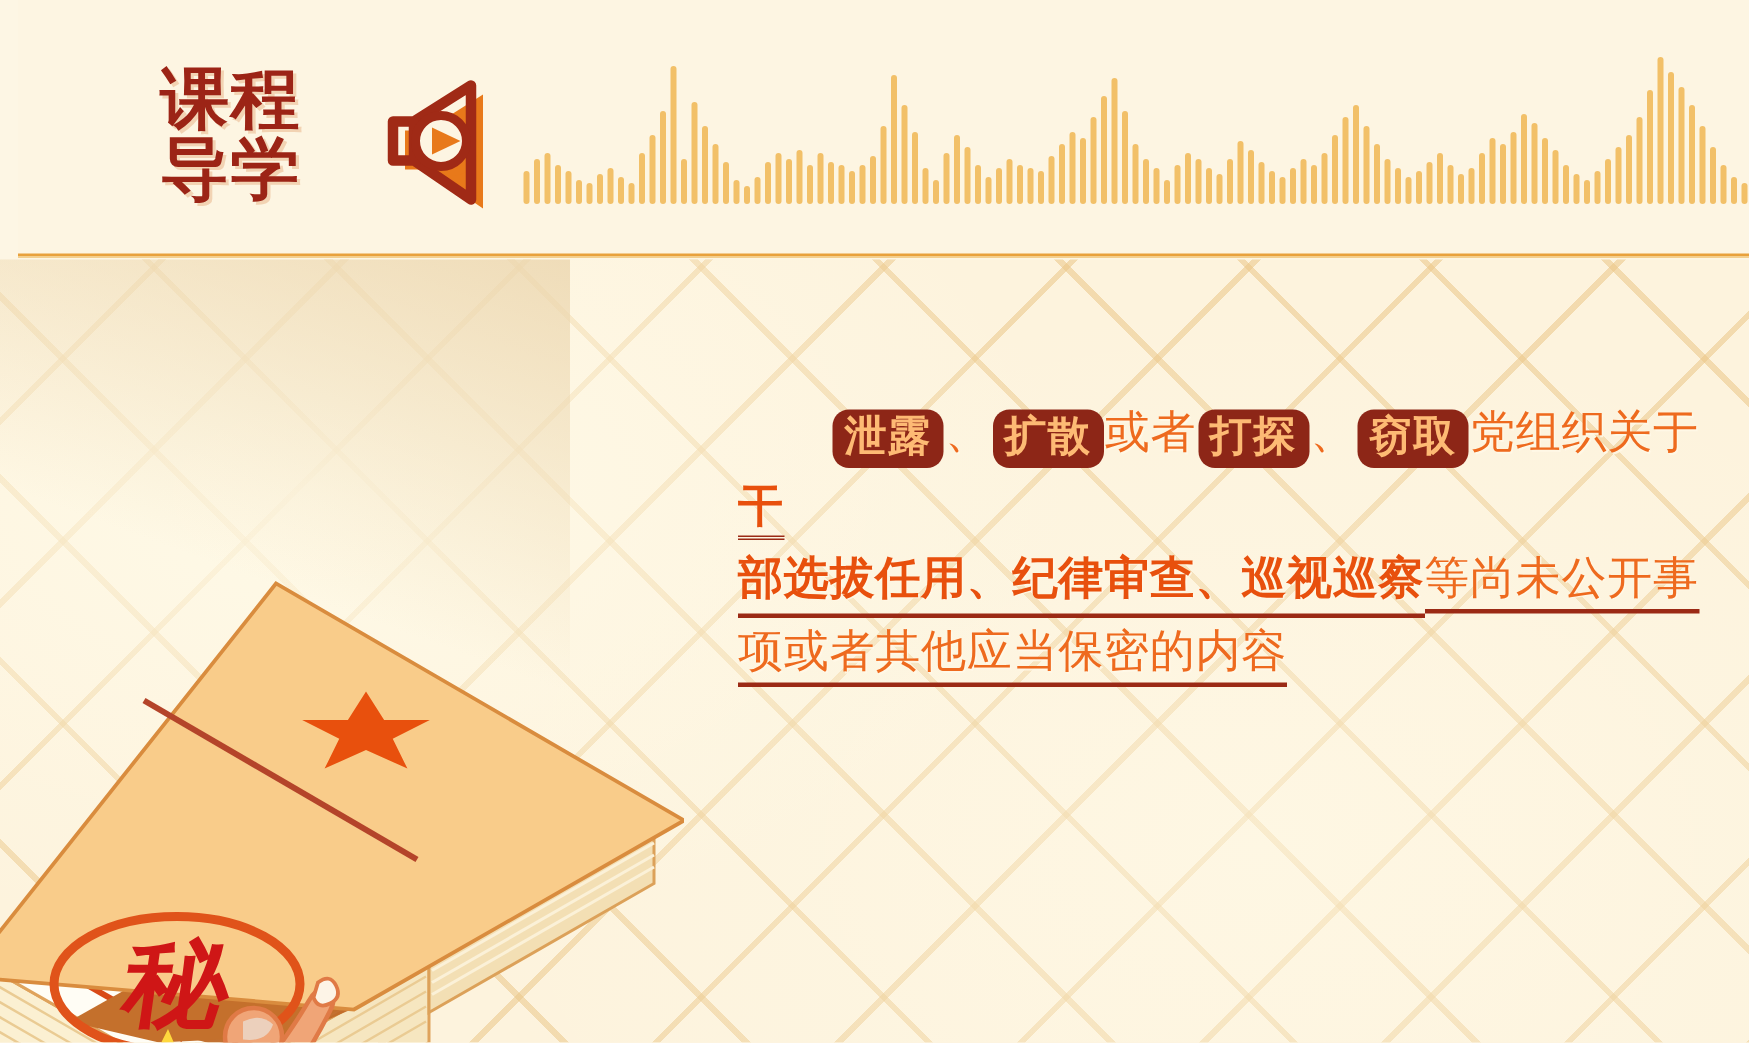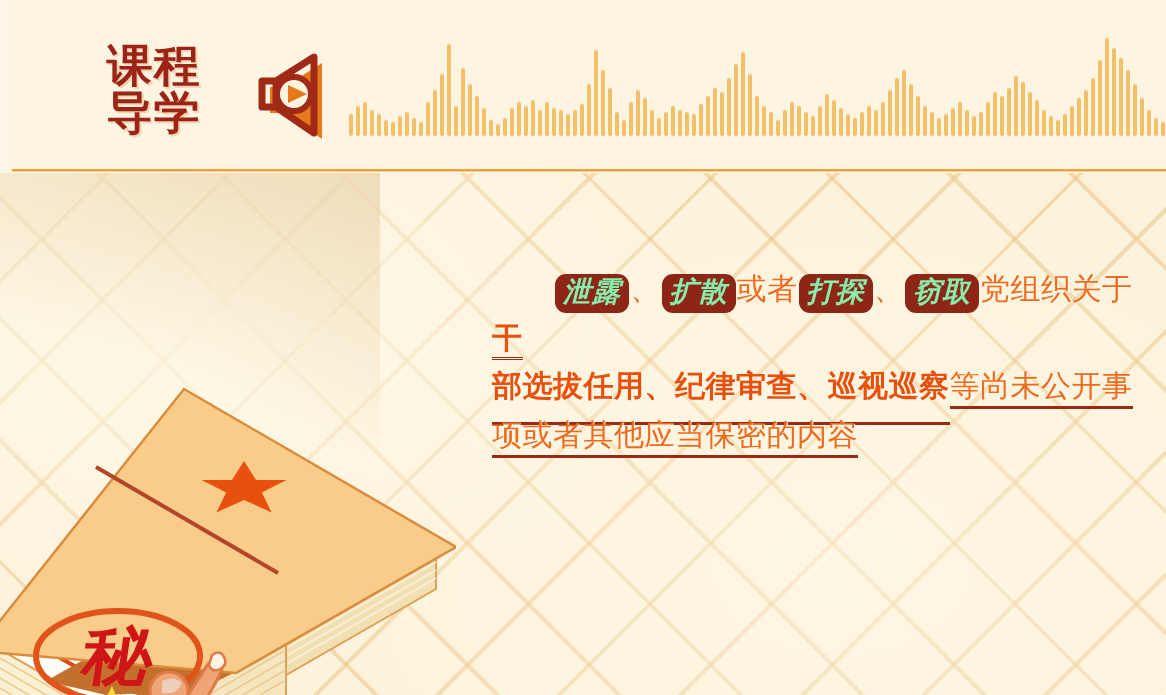--- a/index.html
+++ b/index.html
@@ -95,36 +95,35 @@
     margin-top:22px;
     font-size:30px;line-height:1.62;
     color:#ea5a12;
     letter-spacing:0.5px;
     font-family:"DejaVu Sans","Liberation Sans",sans-serif;
   }
   .para.second{margin-top:26px;}
   .indent{display:inline-block;width:62px;}
   .pill{
     display:inline-block;
-    background:#8d2617;color:#86efac;
+    background:#8d2617;color:#fdba74;
     border-radius:11px;
     padding:1px 8px 4px 8px;
     font-weight:bold;
     font-size:28px;
     line-height:1.22;
     letter-spacing:1px;
     vertical-align:-2px;
     margin:0 1px;
-    font-style:italic;
   }
   .em{
     font-weight:bold;
     color:#e8500d;
     border-bottom:3px solid #9b2a15;
-    padding-bottom:19px;
+    padding-bottom:6px;
     text-shadow:1px 1px 0 rgba(255,248,232,0.85);
   }
   .plain{
     font-weight:normal;color:#ee6a1e;
     text-shadow:1px 1px 0 rgba(255,248,232,0.85);
   }
   .em2{
     font-weight:bold;color:#e8500d;
     border-bottom:3px double #9b2a15;
     padding-bottom:2px;

